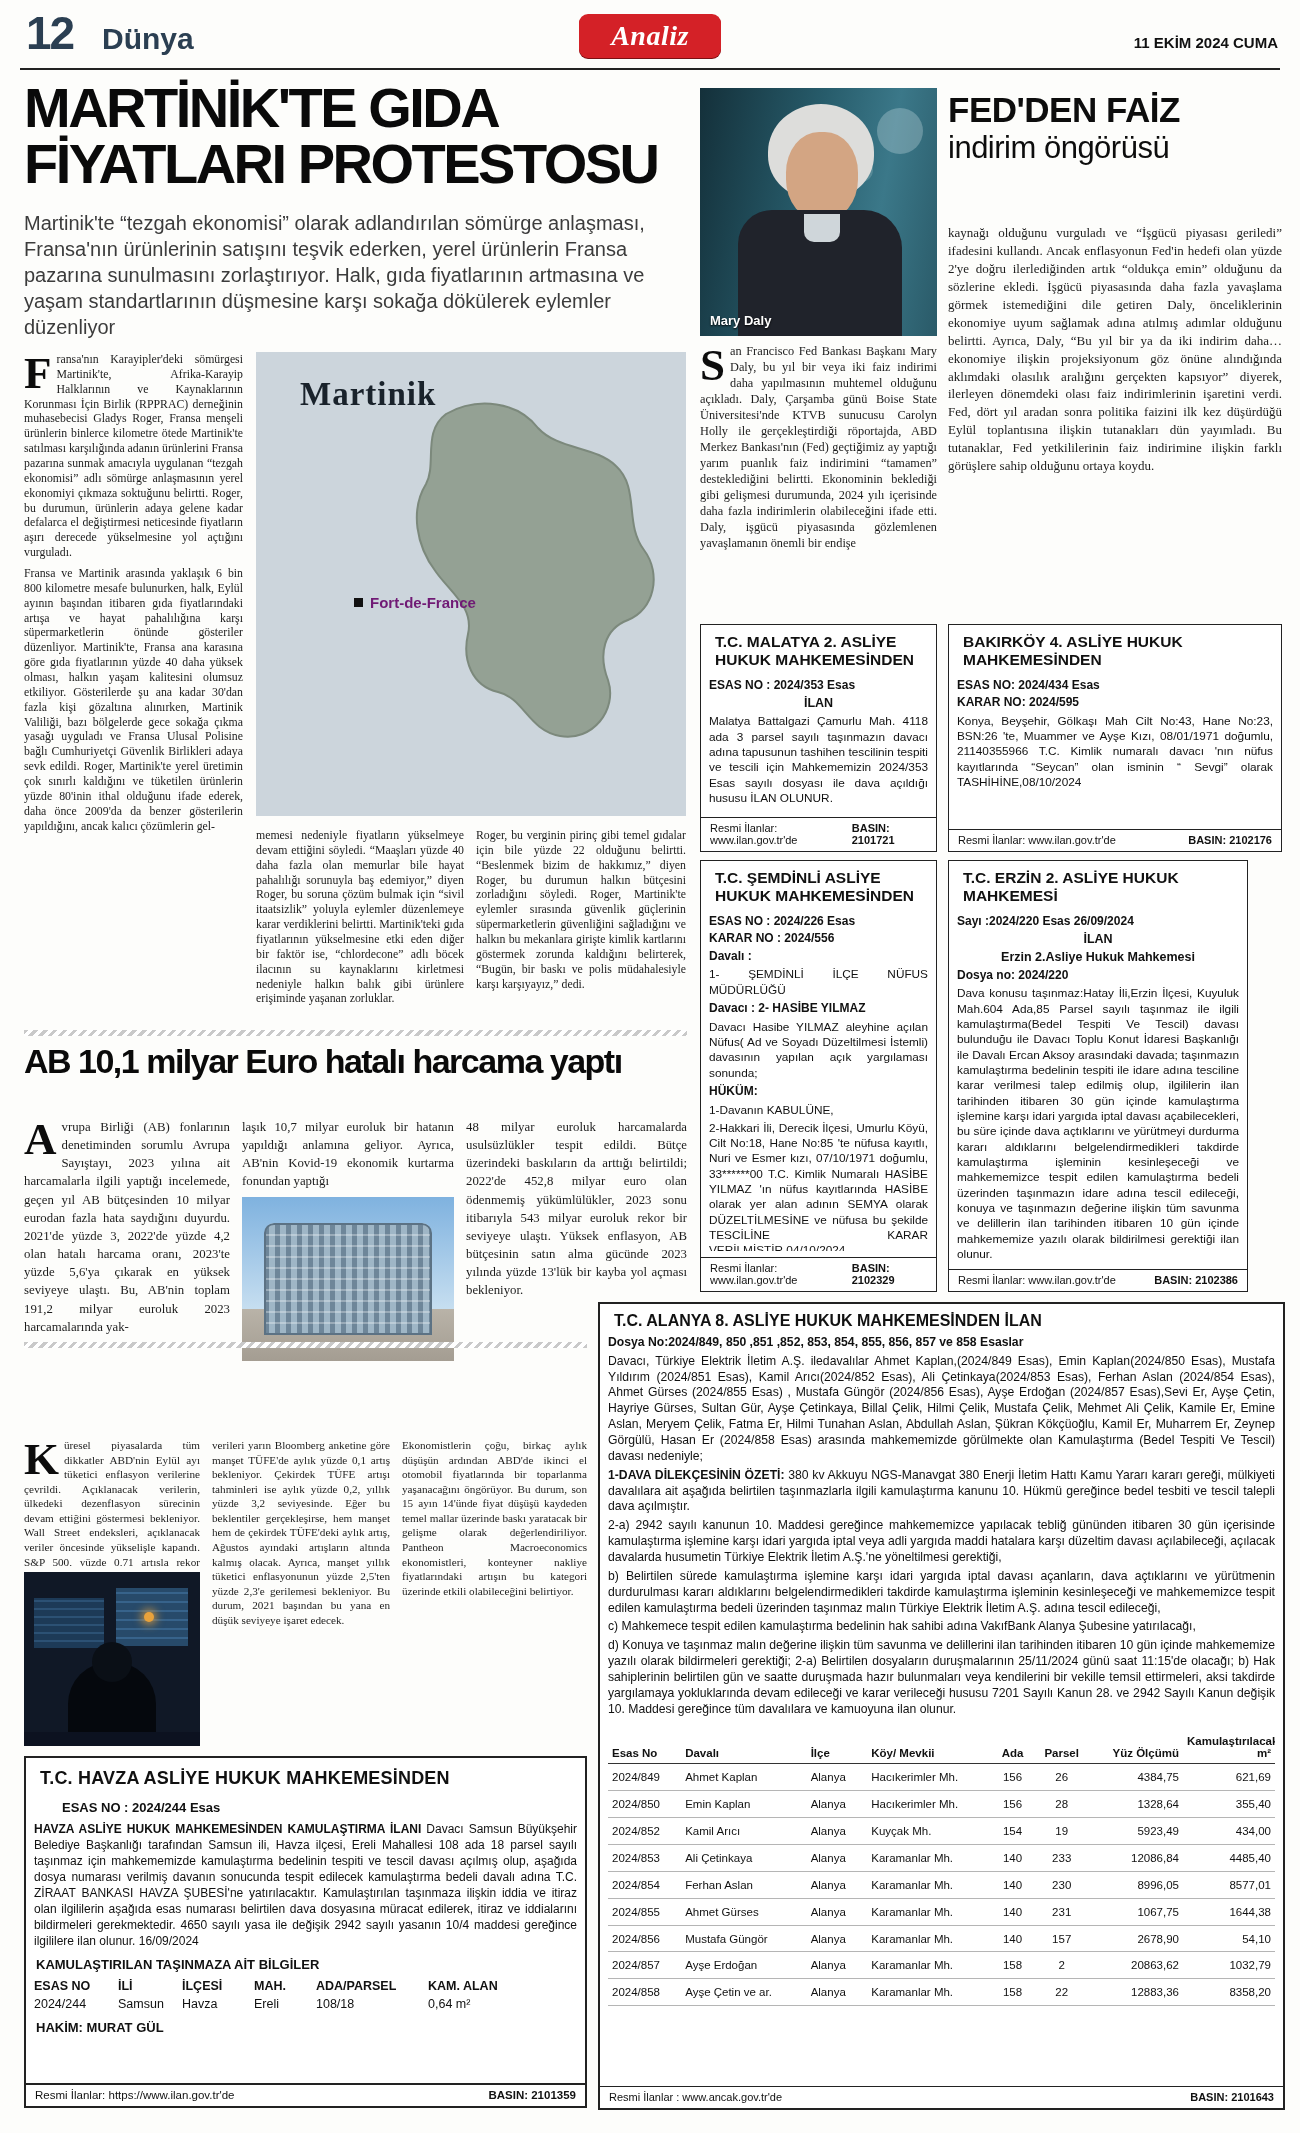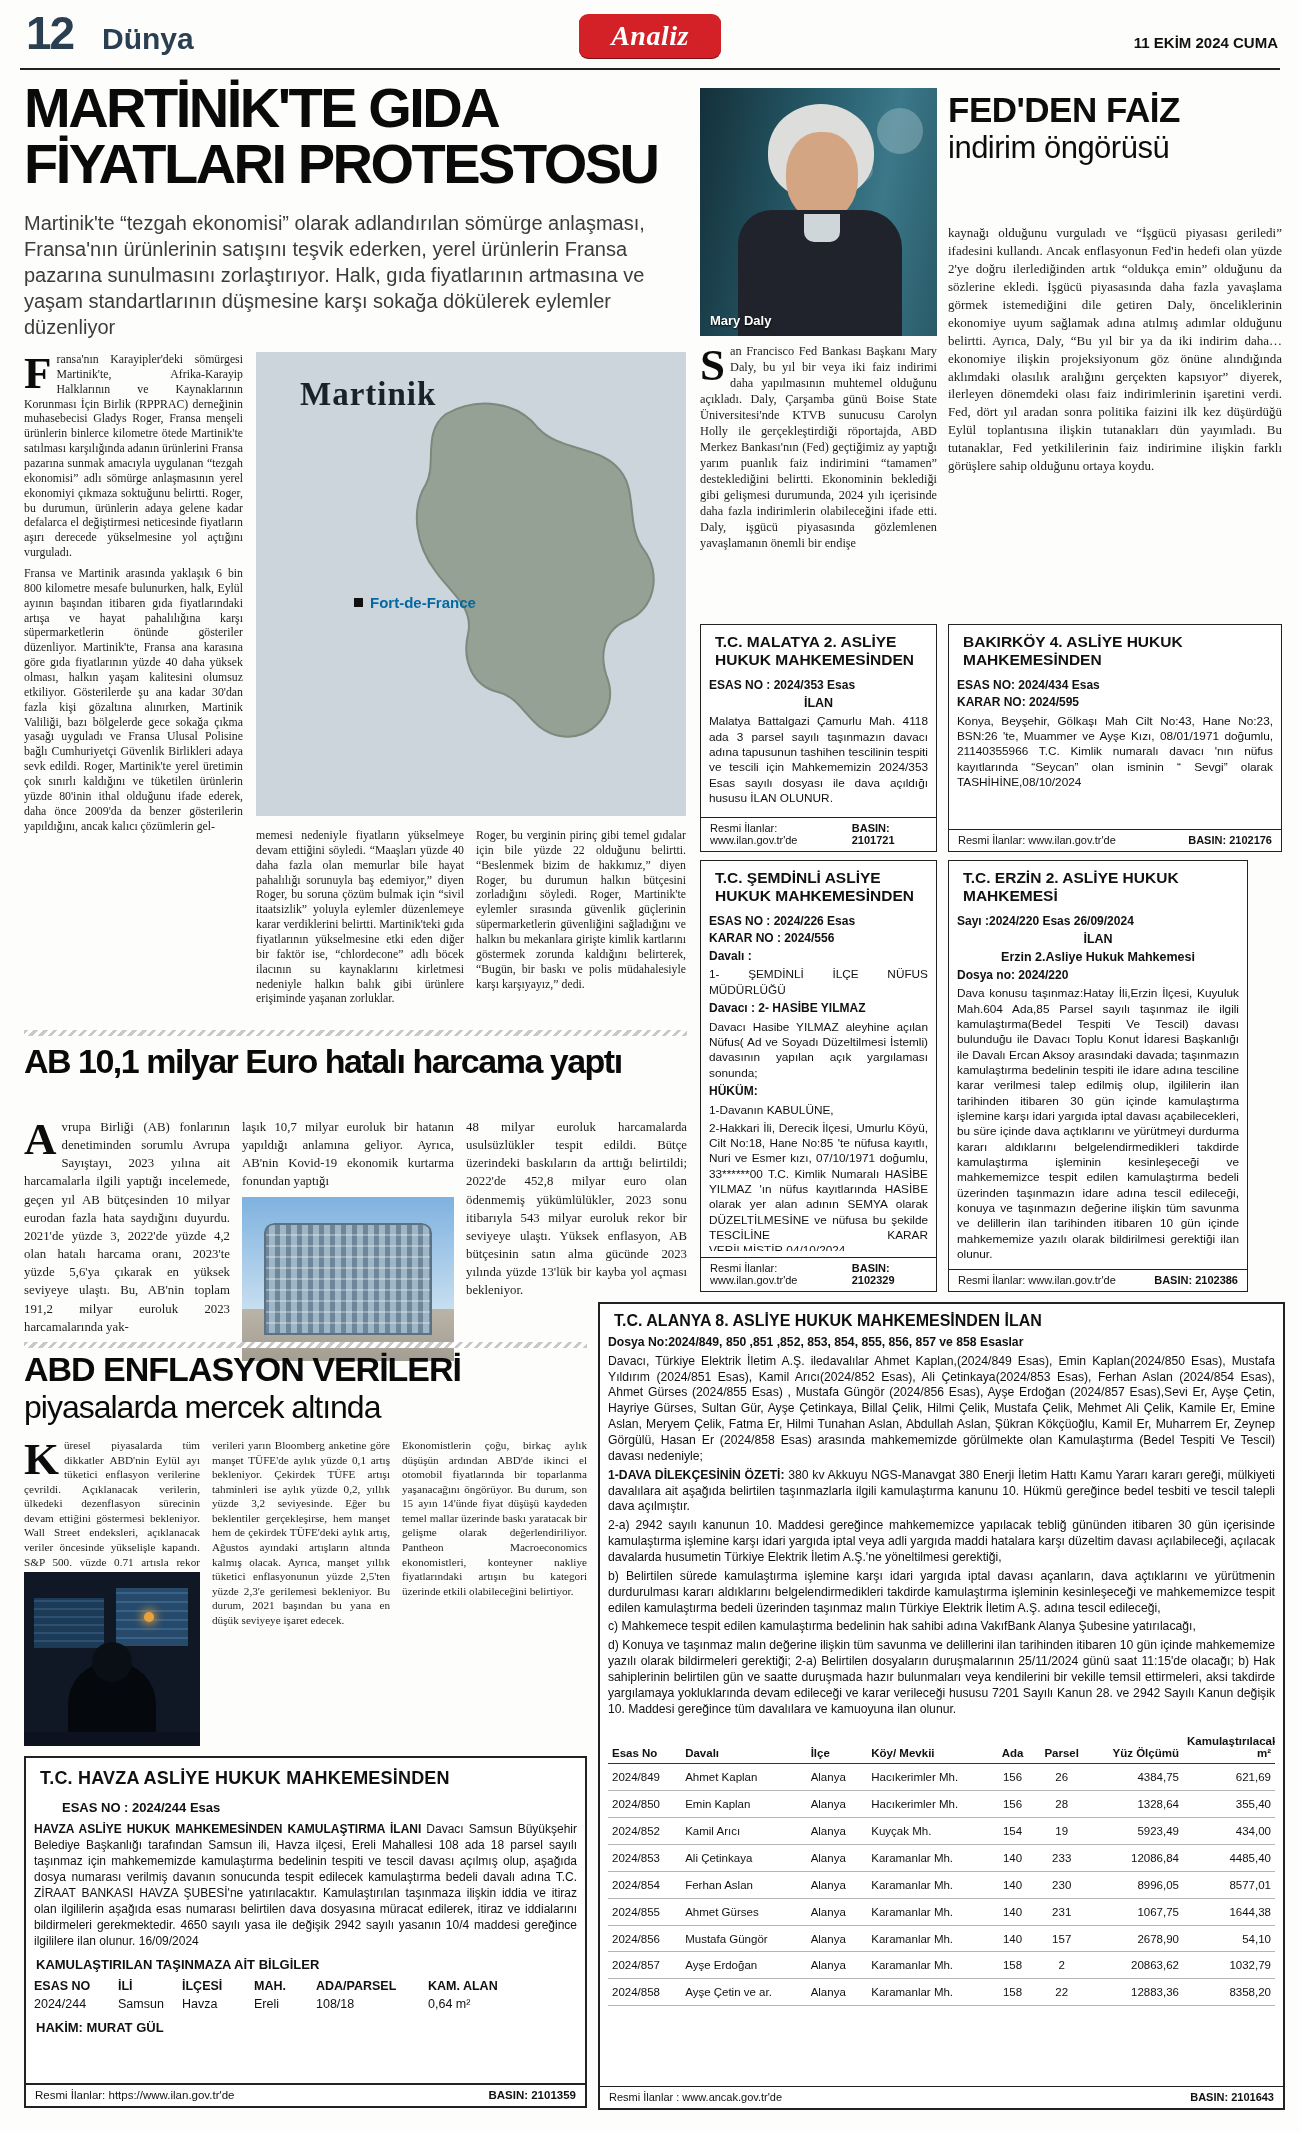--- a/index.html
+++ b/index.html
@@ -20,21 +20,21 @@
 
   
   .mart-headline{position:absolute;left:24px;top:80px;width:668px;font-size:56px;line-height:1.0;font-weight:800;letter-spacing:-2.5px;color:#0a0a0a;}
   .mart-subhead{position:absolute;left:24px;top:210px;width:666px;font-size:20px;line-height:1.3;color:#3c3c3c;}
   .mart-col1{left:24px;top:352px;width:219px;height:676px;}
   .mart-col2{left:256px;top:828px;width:208px;height:198px;}
   .mart-col3{left:476px;top:828px;width:210px;height:198px;}
   .mart-map{position:absolute;left:256px;top:352px;width:430px;height:464px;background:#ccd5dc;overflow:hidden;}
   .map-title{position:absolute;left:44px;top:24px;font-family:"Liberation Serif",serif;font-size:33px;font-weight:700;color:#19222b;letter-spacing:1px;}
   .map-island{position:absolute;left:0;top:0;}
-  .map-city{position:absolute;left:98px;top:242px;font-size:15px;font-weight:700;color:#0369a1;display:flex;align-items:center;}
+  .map-city{position:absolute;left:98px;top:242px;font-size:15px;font-weight:700;color:#701a75;display:flex;align-items:center;}
   .map-marker{display:inline-block;width:9px;height:9px;background:#111;margin-right:7px;}
 
   
   .fed-photo{position:absolute;left:700px;top:88px;width:237px;height:248px;background:linear-gradient(100deg,#14303a 0%,#275c6b 45%,#3b7889 72%,#2a5a68 100%);overflow:hidden;}
   .fp-bokeh1{position:absolute;right:14px;top:20px;width:46px;height:46px;border-radius:50%;background:rgba(225,242,246,.28);}
   .fp-bokeh2{position:absolute;right:64px;top:70px;width:24px;height:24px;border-radius:50%;background:rgba(225,242,246,.18);}
   .fp-hair{position:absolute;left:68px;top:16px;width:106px;height:96px;background:#dddddb;border-radius:50% 50% 46% 46%;}
   .fp-face{position:absolute;left:86px;top:44px;width:72px;height:88px;background:#d3a583;border-radius:46%;}
   .fp-body{position:absolute;left:38px;top:122px;width:164px;height:130px;background:#20232b;border-radius:34px 38px 0 0;}
   .fp-collar{position:absolute;left:104px;top:126px;width:36px;height:28px;background:#cfd6da;border-radius:0 0 10px 10px;}
@@ -255,24 +255,20 @@
     <p class="newsp">laşık 10,7 milyar euroluk bir hatanın yapıldığı anlamına geliyor. Ayrıca, AB'nin Kovid-19 ekonomik kurtarma fonundan yaptığı</p>
     <div class="ab-photo">
       <div class="abp-building"></div>
     </div>
   </div>
   <div class="colbox ab-col ab-col3">
     <p class="newsp">48 milyar euroluk harcamalarda usulsüzlükler tespit edildi. Bütçe üzerindeki baskıların da arttığı belirtildi; 2022'de 452,8 milyar euro olan ödenmemiş yükümlülükler, 2023 sonu itibarıyla 543 milyar euroluk rekor bir seviyeye ulaştı. Yüksek enflasyon, AB bütçesinin satın alma gücünde 2023 yılında yüzde 13'lük bir kayba yol açması bekleniyor.</p>
   </div>
 
   <div class="divider div-abd"></div>
-  <div class="abd-head">
-    <div class="abd-head-l1">ABD ENFLASYON VERİLERİ</div>
-    <div class="abd-head-l2">piyasalarda mercek altında</div>
-  </div>
   <div class="colbox abd-col abd-col1">
     <div class="txtclip">
       <p class="newsp dropcap">Küresel piyasalarda tüm dikkatler ABD'nin Eylül ayı tüketici enflasyon verilerine çevrildi. Açıklanacak verilerin, ülkedeki dezenflasyon sürecinin devam ettiğini göstermesi bekleniyor. Wall Street endeksleri, açıklanacak veriler öncesinde yükselişle kapandı. S&amp;P 500, yüzde 0,71 artışla rekor seviyeye ulaşarak 5.792 seviyesinden işlem gördü. Nasdaq 100 de yüzde 0,8 yükselerek yatırımcıların ilgisini çekmeyi başardı. ABD'nin Eylül ayı tüketici enflasyonu</p>
     </div>
     <div class="abd-photo">
       <div class="tp-screen1"></div>
       <div class="tp-screen2"></div>
       <div class="tp-glow"></div>
       <div class="tp-person"></div>
       <div class="tp-head"></div>

